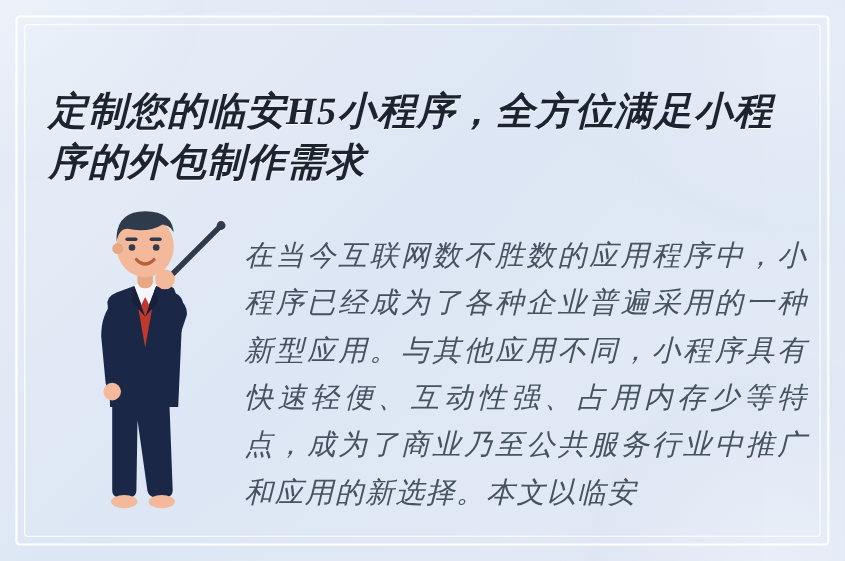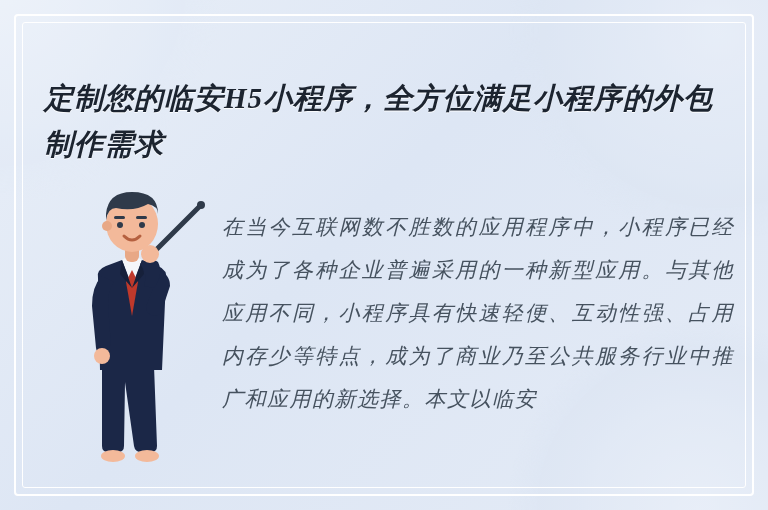--- a/index.html
+++ b/index.html
@@ -73,36 +73,36 @@
     position: absolute;
     left: 0; top: 0; right: 0; bottom: 0;
   }
 
   .title {
     position: absolute;
     left: 44px;
     top: 56px;
     width: 690px;
     font-family: "Liberation Serif", serif;
-    font-size: 29px;
+    font-size: 35px;
     line-height: 46px;
     font-weight: 700;
     font-style: italic;
     letter-spacing: 1px;
     color: #1c2430;
     text-shadow: 0 1px 0 rgba(255,255,255,0.8);
   }
 
   .body-text {
     position: absolute;
     left: 222px;
     top: 185px;
     width: 512px;
     font-family: "Liberation Serif", serif;
-    font-size: 21px;
+    font-size: 26px;
     line-height: 43px;
     font-style: italic;
     letter-spacing: 1.5px;
     color: #46525f;
     text-align: justify;
   }
 
   
   .illustration {
     position: absolute;

